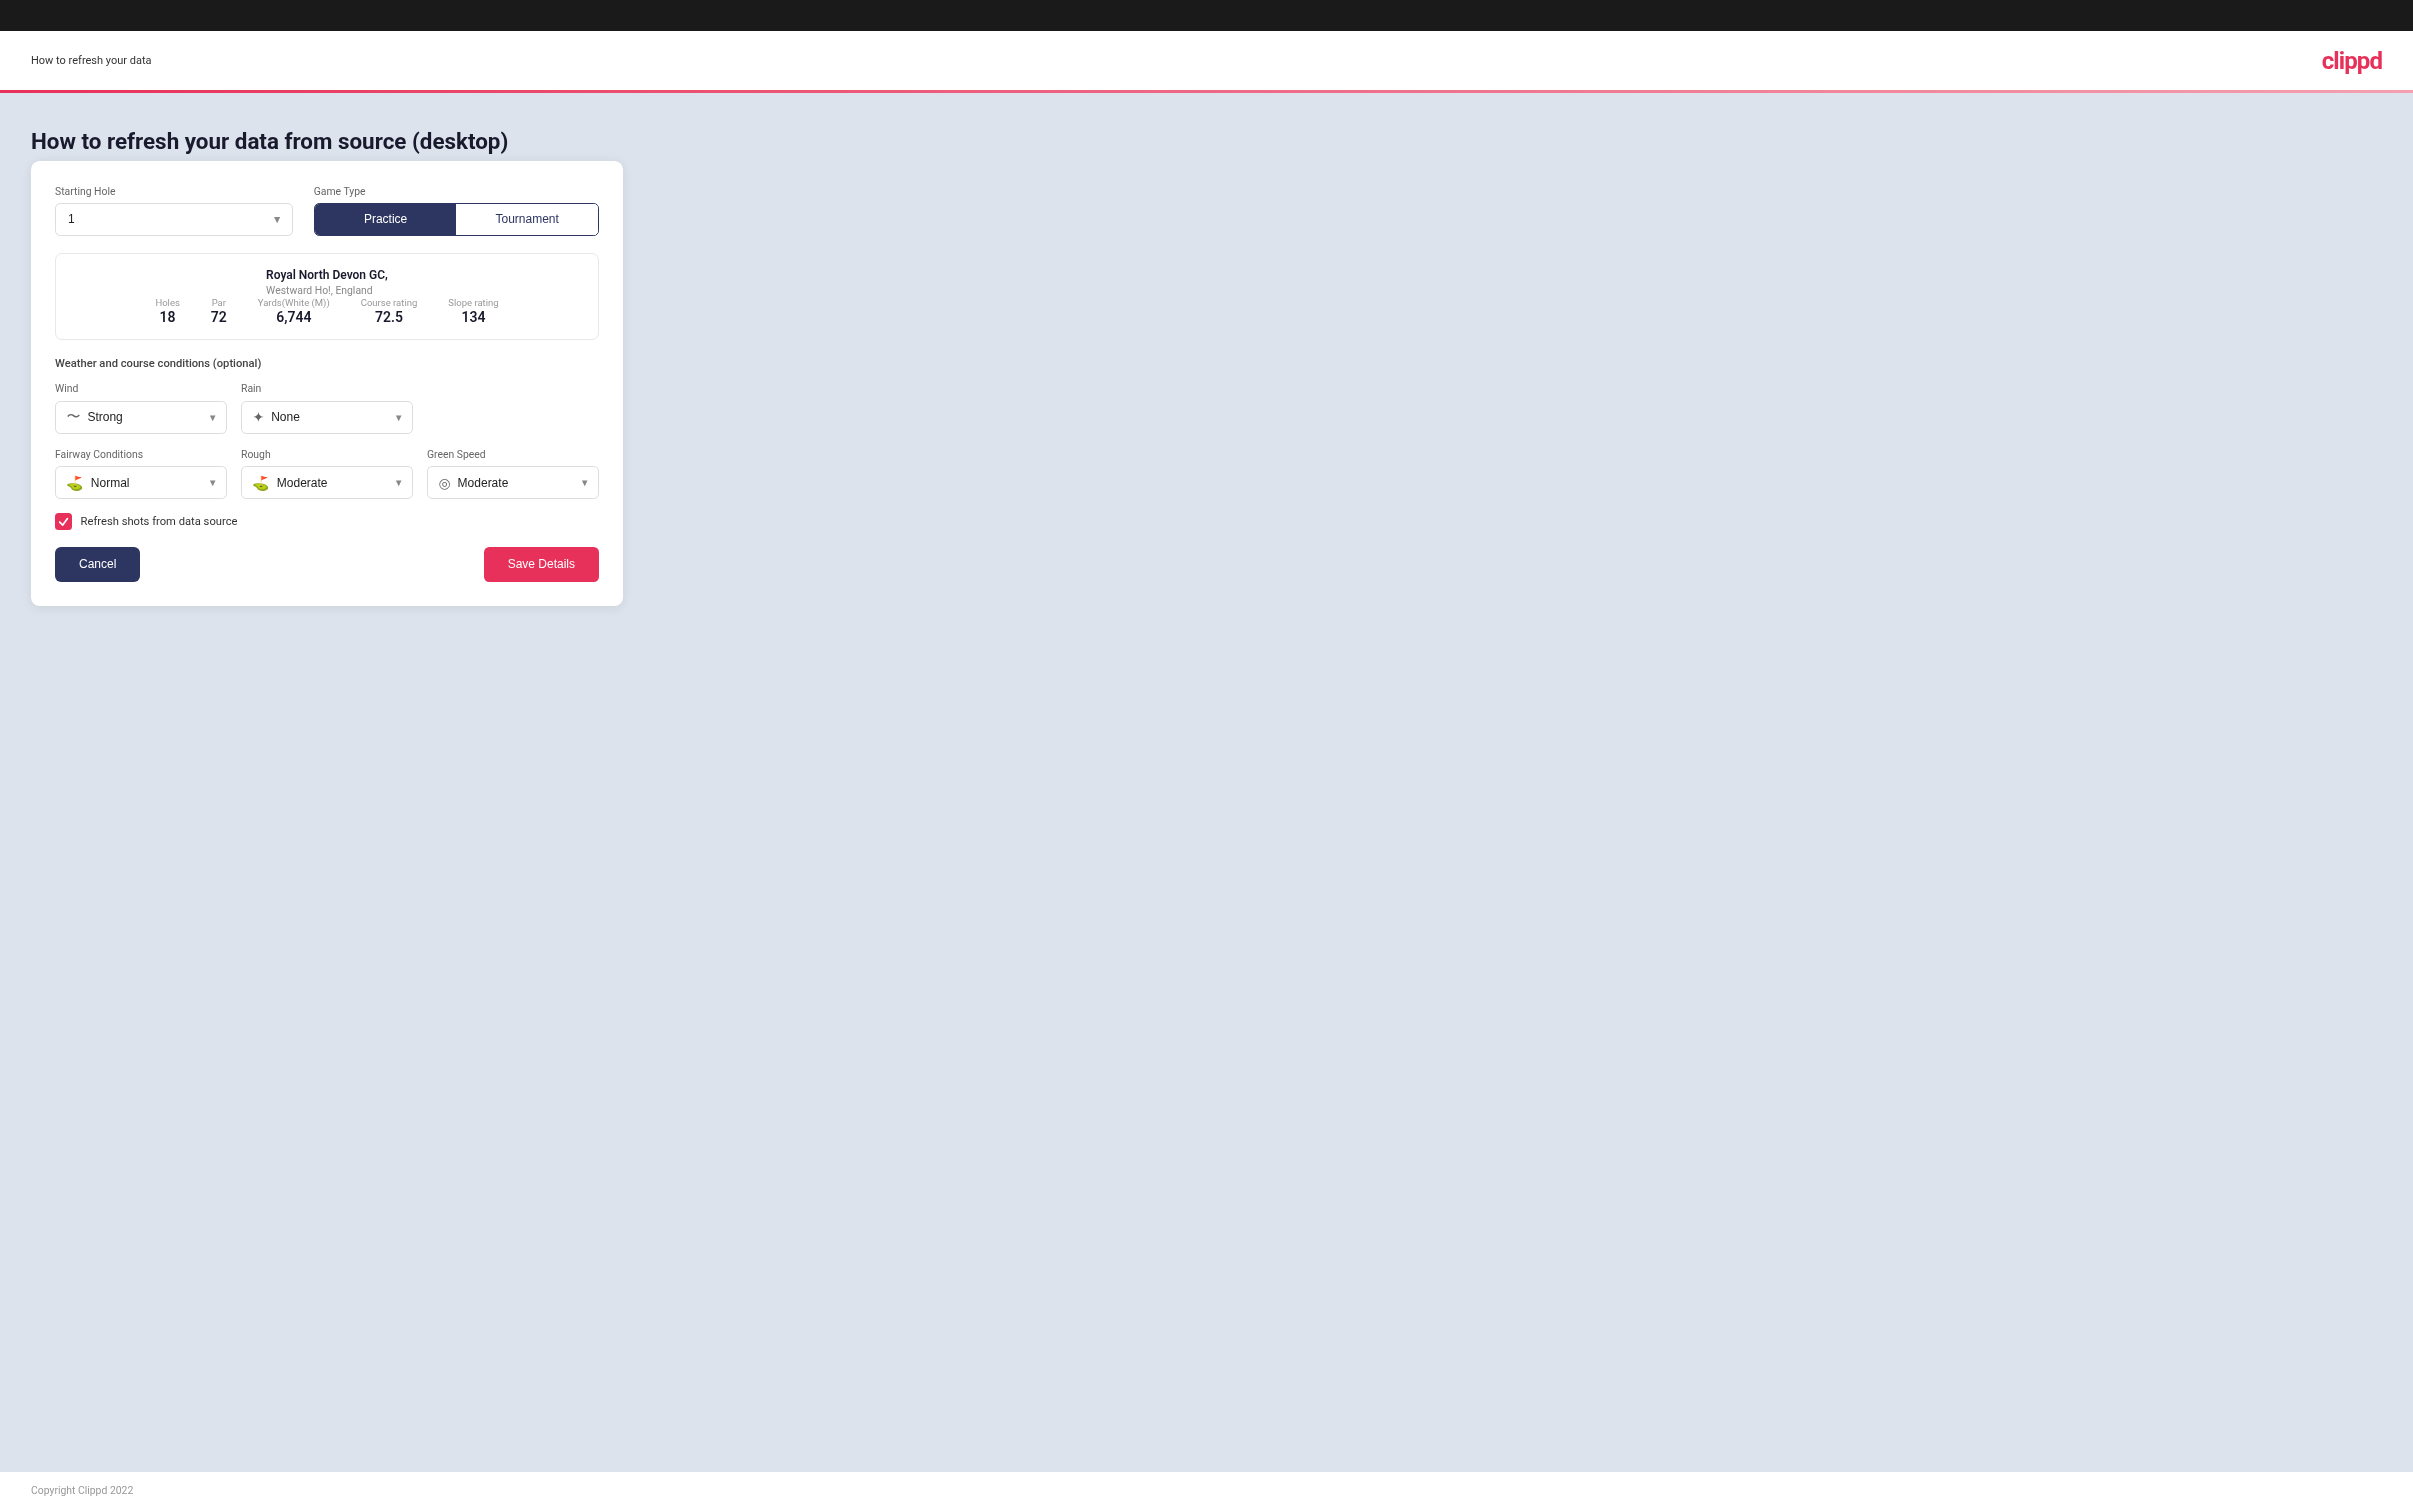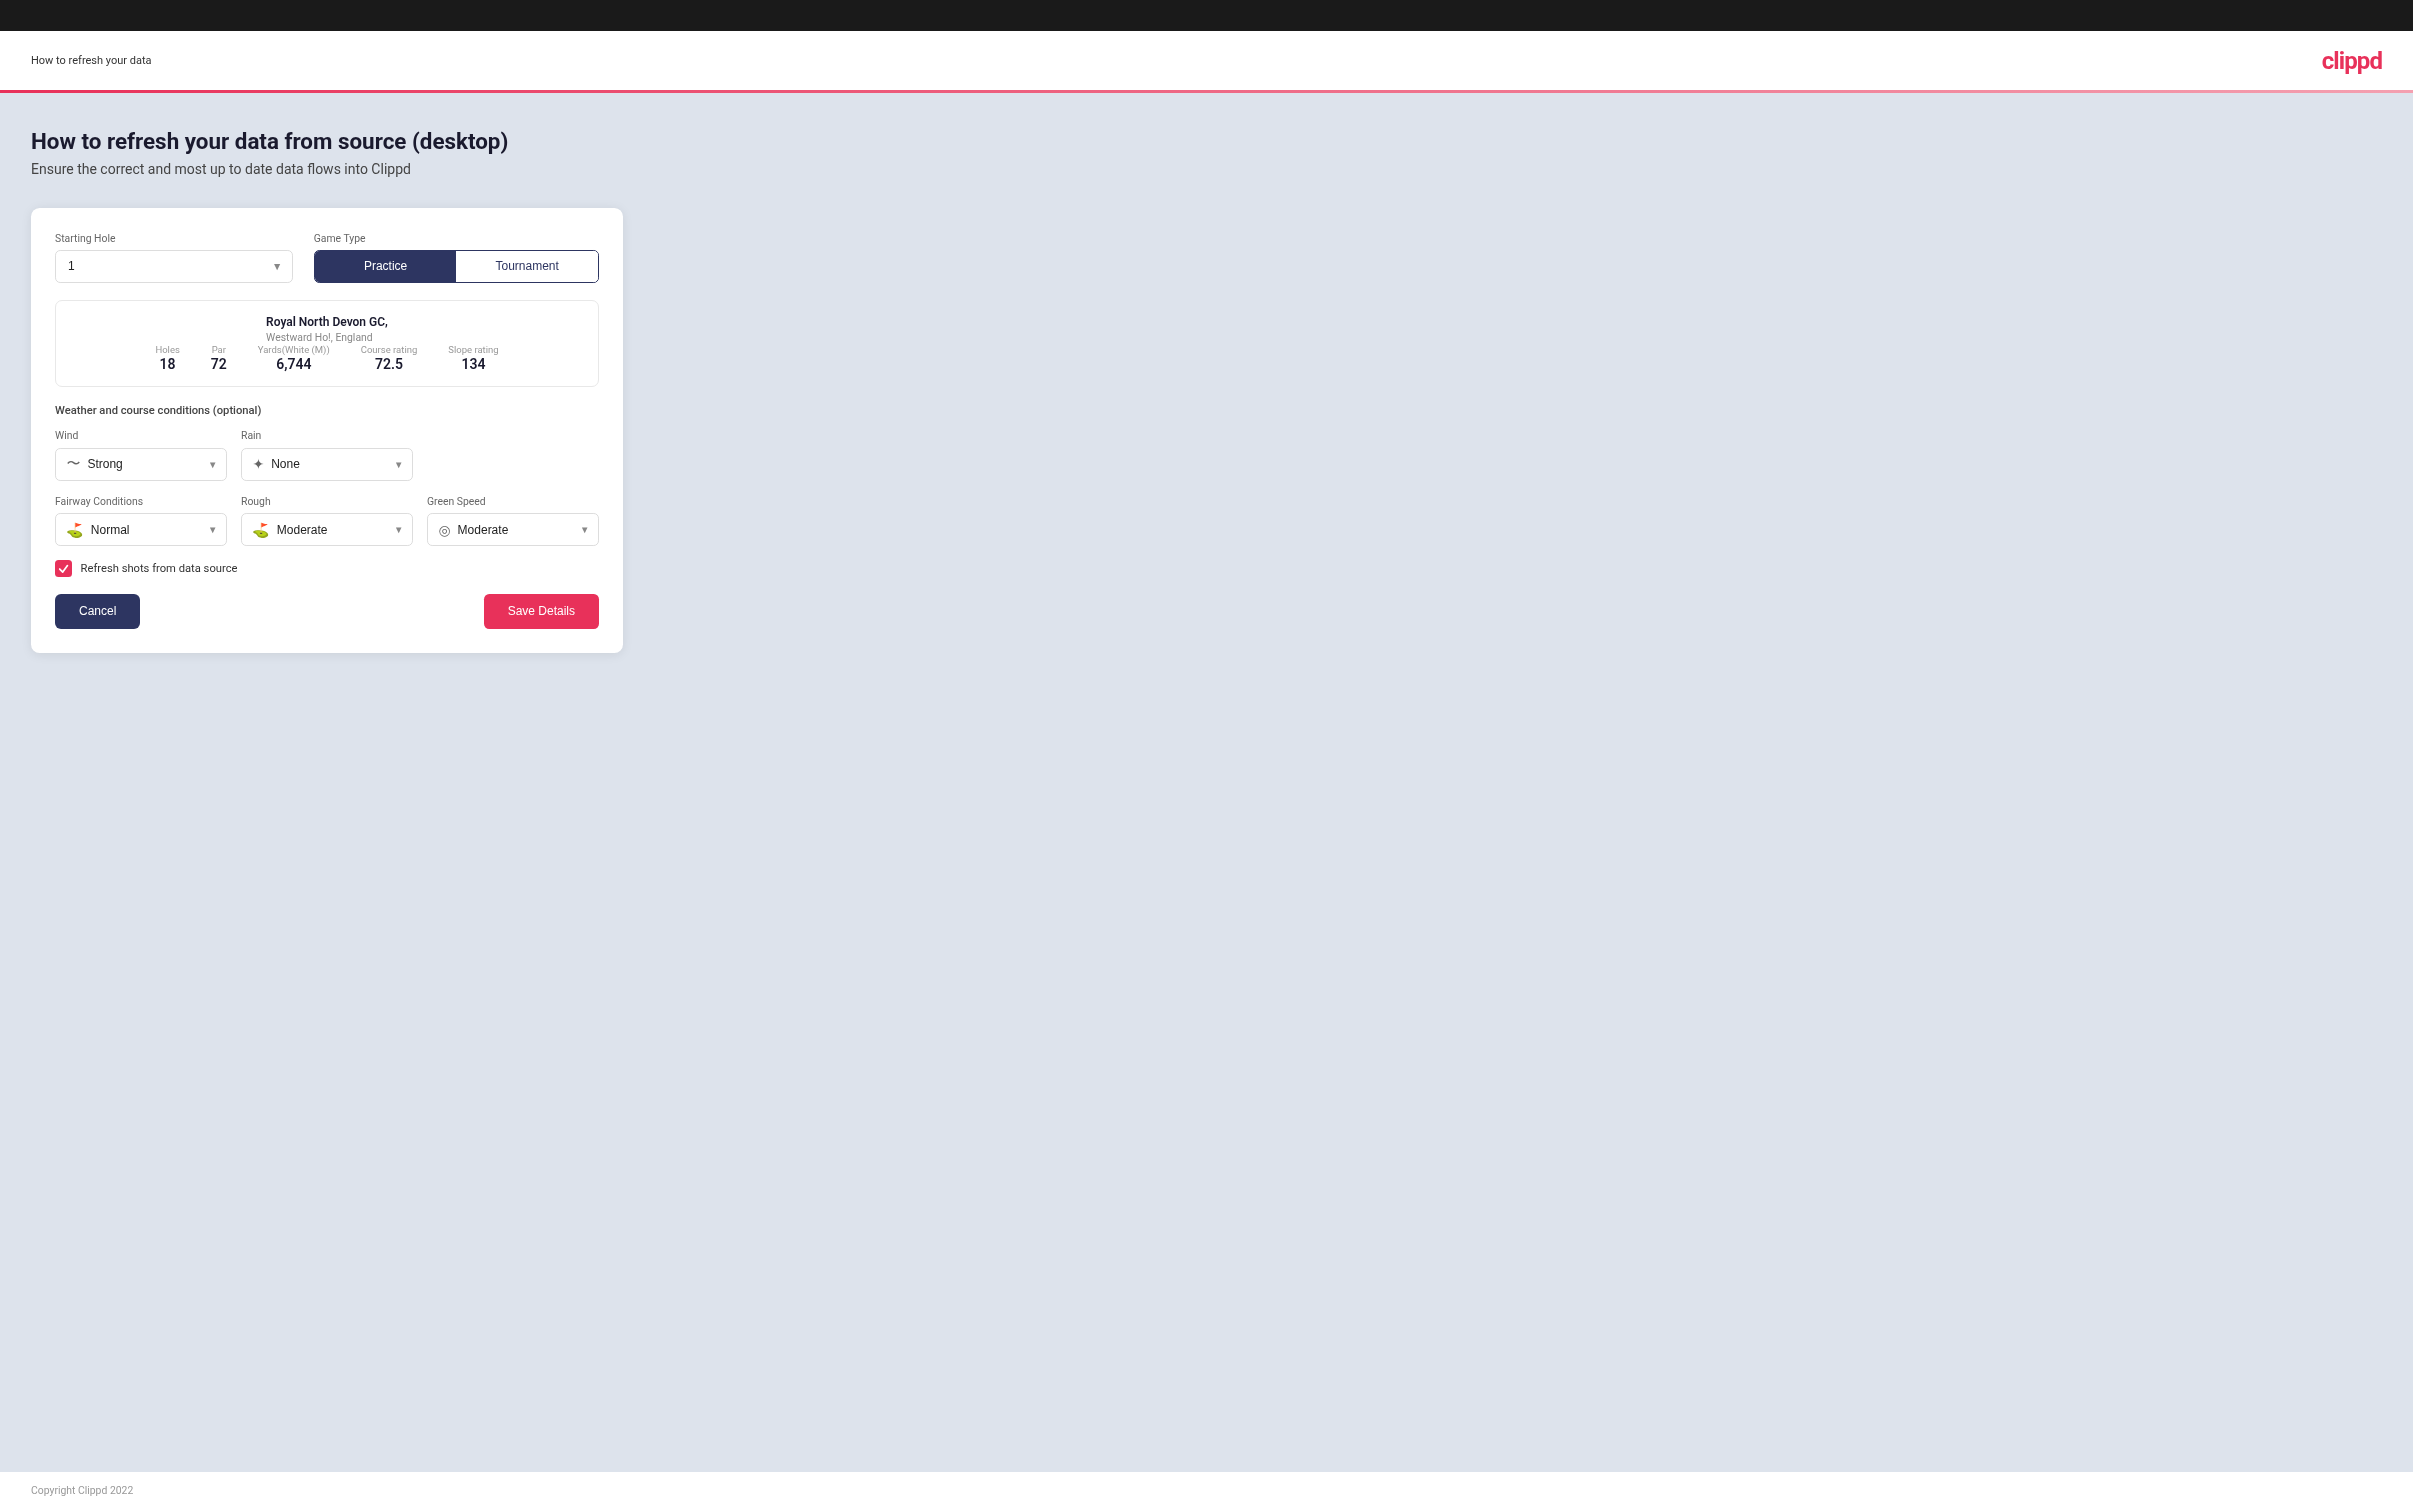--- a/index.html
+++ b/index.html
@@ -330,21 +330,20 @@
 
 <div class="header">
   <span class="header-title">How to refresh your data</span>
   <span class="logo">clippd</span>
 </div>
 
 <div class="header-divider"></div>
 
 <div class="main-content">
   <div class="page-title">How to refresh your data from source (desktop)</div>
-  <div class="page-subtitle">Ensure the correct and most up to date data flows into Clippd</div>
 
   <div class="content-row">
 
     <div class="card">
 
       <div class="form-row-top">
 
         <div class="form-group form-group-hole">
           <label class="form-label">Starting Hole</label>
           <div class="select-wrapper">

